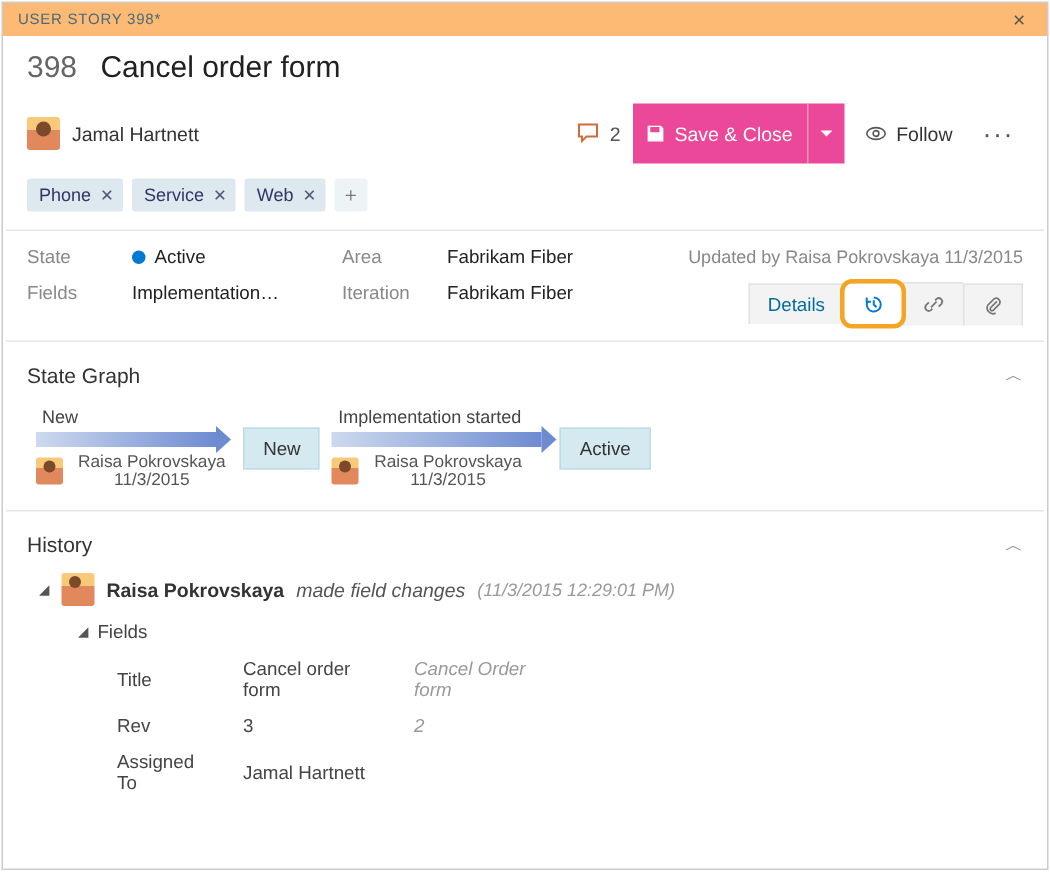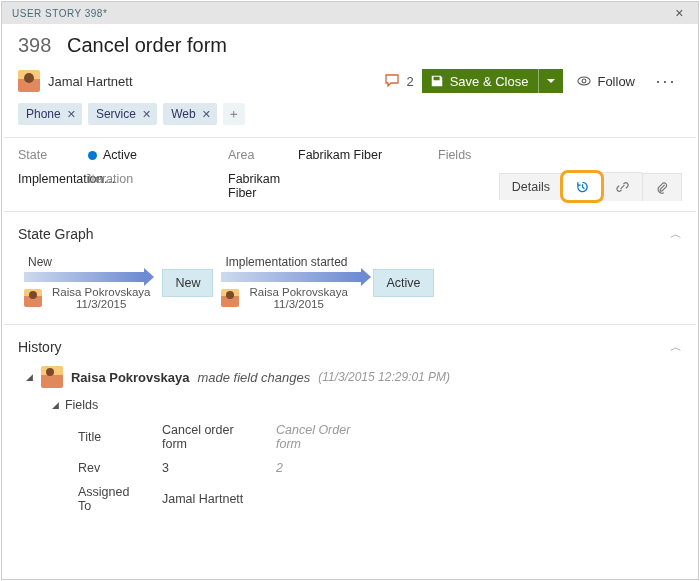--- a/index.html
+++ b/index.html
@@ -15,21 +15,21 @@
   .window {
     border: 1px solid #ccc;
     width: 698px;
     height: 579px;
     margin: 1px;
     background: #fff;
     display: flex;
     flex-direction: column;
   }
   .banner {
-    background: #e5e5e5;
+    background: #fdba74;
     color: #4a6a7a;
     font-size: 10px;
     letter-spacing: 0.5px;
     padding: 3px 10px;
     display: flex;
     justify-content: space-between;
     align-items: center;
   }
   .banner .close { font-size: 14px; color: #555; cursor: pointer; padding: 0 4px; }
   .title-row {
@@ -57,24 +57,24 @@
     top: 3px; left: 6px;
     width: 10px; height: 10px;
     background: #7a4a2b;
     border-radius: 50%;
   }
   .assignee-name { font-size: 13px; color: #333; }
   .spacer { flex: 1; }
   .discussion { display: flex; align-items: center; gap: 6px; color: #555; font-size: 13px; }
   .discussion svg { width: 16px; height: 16px; }
   .save-btn {
-    background: #4d7c0f;
+    background: #ec4899;
     color: #fff;
     border: none;
-    height: 24px;
+    height: 40px;
     display: flex;
     align-items: center;
     font-size: 13px;
     cursor: pointer;
   }
   .save-btn .main { padding: 0 10px 0 8px; display: flex; align-items: center; gap: 6px; }
   .save-btn .caret { border-left: 1px solid rgba(255,255,255,0.4); padding: 0 8px; align-self: stretch; display: flex; align-items: center; }
   .follow-btn {
     border: none;
     background: none;
@@ -123,21 +123,21 @@
   .updated { color: #888; font-size: 12px; text-align: right; grid-column: 5; grid-row: 1; white-space: nowrap; }
   .tab-strip {
     grid-column: 5; grid-row: 2;
     display: flex;
     justify-content: flex-end;
     align-items: center;
     gap: 0;
   }
   .tab {
     padding: 6px 12px;
-    color: #404040;
+    color: #0369a1;
     font-size: 12.5px;
     cursor: pointer;
     background: #f3f3f3;
     border-top: 1px solid #e2e2e2;
     border-left: 1px solid #e2e2e2;
   }
   .tab:last-child { border-right: 1px solid #e2e2e2; }
   .tab.text { background: #f3f3f3; }
   .tab.icon { display: flex; align-items: center; justify-content: center; width: 40px; }
   .tab.active-highlight {
@@ -322,20 +322,21 @@
     <span class="add-tag">＋</span>
   </div>
 
   <div class="divider"></div>
 
   <div class="meta-grid">
     <span class="meta-label">State</span>
     <span class="meta-value"><span class="state-dot"></span><span>Active</span></span>
     <span class="meta-label">Area</span>
     <span class="meta-value">Fabrikam Fiber</span>
+    <span class="updated">Updated by Raisa Pokrovskaya 11/3/2015</span>
 
     <span class="meta-label">Fields</span>
     <span class="meta-value">Implementation…</span>
     <span class="meta-label">Iteration</span>
     <span class="meta-value">Fabrikam Fiber</span>
     <div class="tab-strip">
       <div class="tab text">Details</div>
       <div class="tab icon active-highlight">
         <svg width="16" height="16" viewBox="0 0 16 16">
             <path fill="none" stroke="#0078d4" stroke-width="1.4" d="M8 3a5 5 0 1 1-4.7 3.3M3 3v3h3M8 5v3l2 2"></path>

